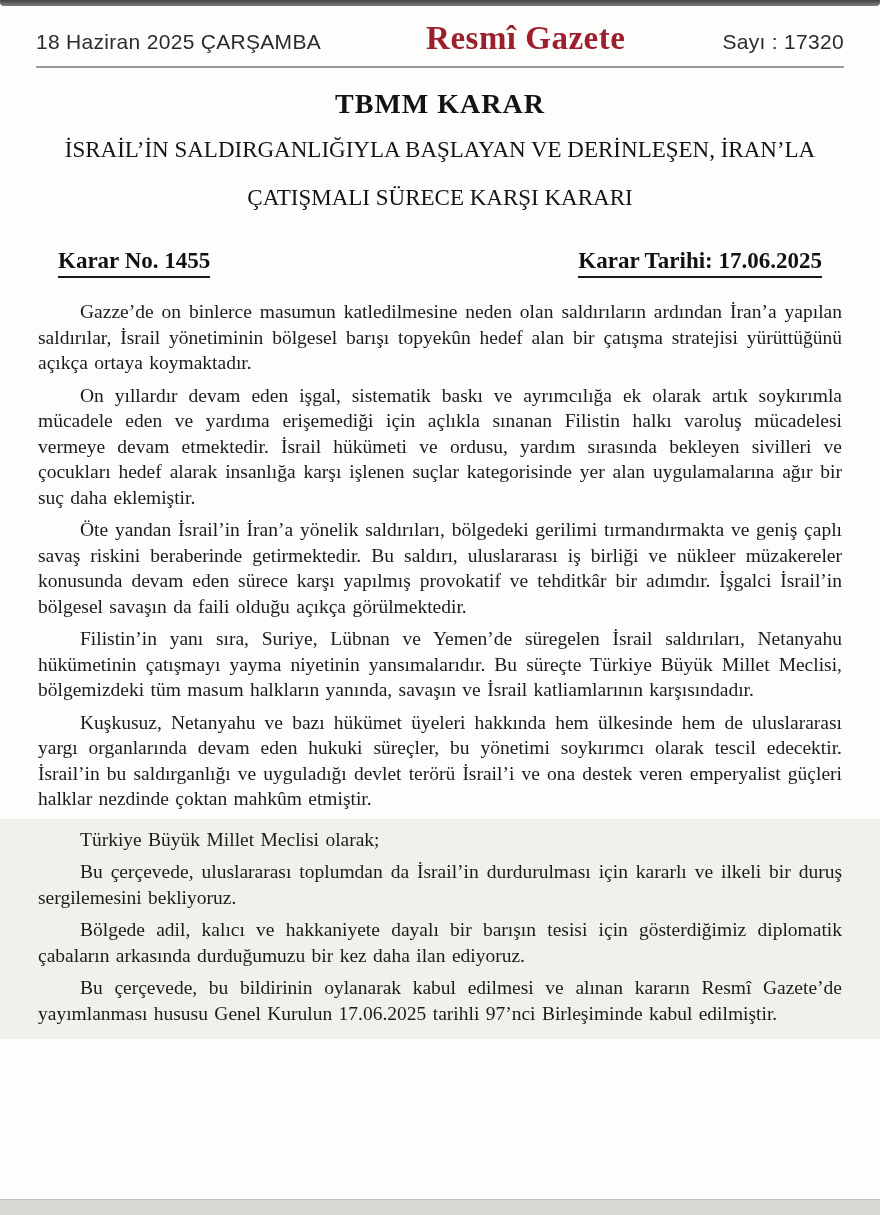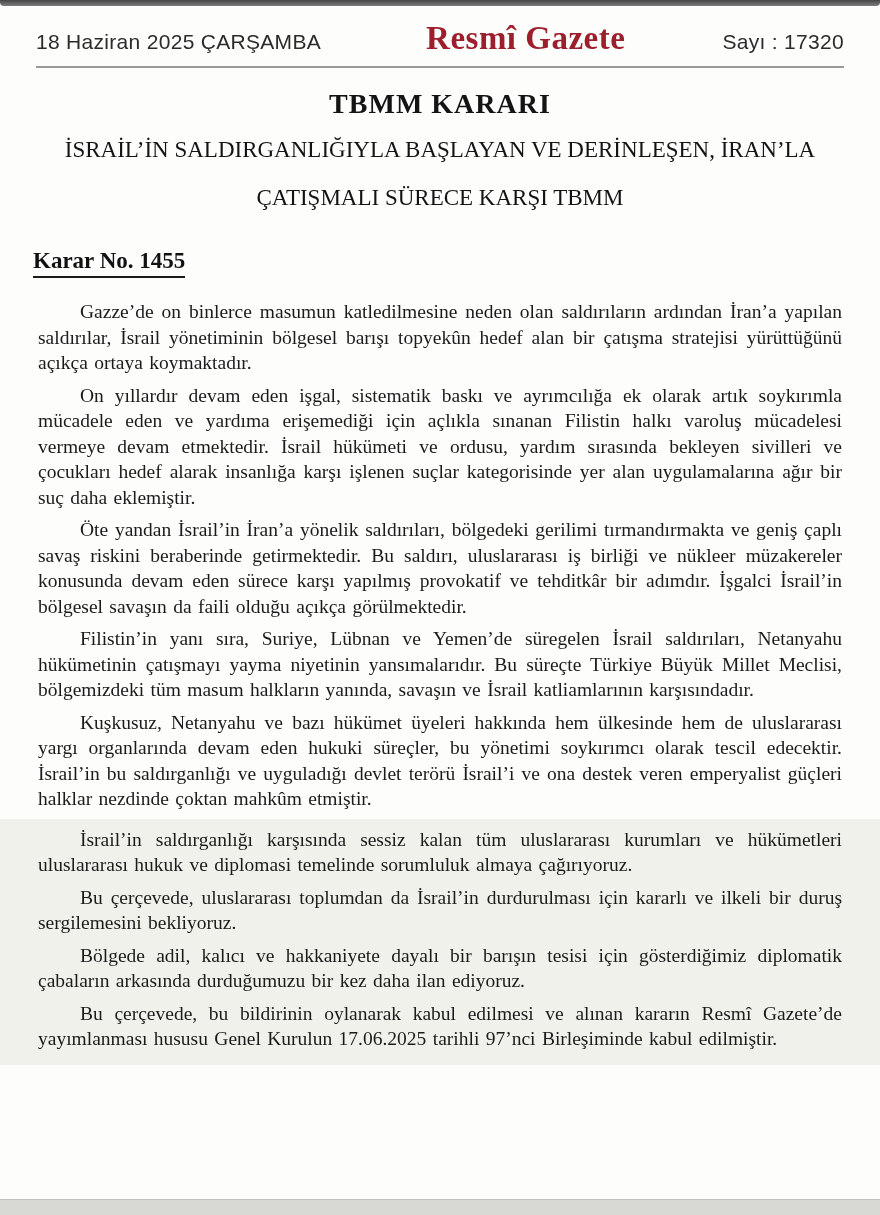--- a/index.html
+++ b/index.html
@@ -62,21 +62,21 @@
     text-align: center;
     font-weight: normal;
     font-size: 23px;
     line-height: 36px;
     margin-top: 12px;
     color: #141414;
   }
   .karar-row {
     display: flex;
     justify-content: space-between;
-    padding: 0 33px;
+    padding: 0 58px;
     margin-top: 32px;
   }
   .karar-label {
     font-weight: bold;
     font-size: 23px;
     color: #111;
     border-bottom: 2.5px solid #1a1a1a;
     padding-bottom: 2px;
   }
   .doc-body { margin-top: 21px; }
@@ -102,37 +102,38 @@
 <div class="scan-edge-top"></div>
 
 <header class="page-header">
   <span class="header-date">18 Haziran 2025 ÇARŞAMBA</span>
   <span class="gazette-title">Resmî Gazete</span>
   <span class="header-issue">Sayı : 17320</span>
 </header>
 
 <hr class="header-rule">
 
-<div class="decision-heading">TBMM KARARI</div>
+<div class="decision-heading">TBMM KARAR</div>
 <div class="decision-subtitle">İSRAİL’İN SALDIRGANLIĞIYLA BAŞLAYAN VE DERİNLEŞEN, İRAN’LA</div>
-<div class="decision-subtitle">ÇATIŞMALI SÜRECE KARŞI TBMM</div>
+<div class="decision-subtitle">ÇATIŞMALI SÜRECE KARŞI KARARI</div>
 
 <div class="karar-row">
   <span class="karar-label">Karar No. 1455</span>
+  <span class="karar-label">Karar Tarihi: 17.06.2025</span>
 </div>
 
 <div class="doc-body">
   <section class="intro-section">
     <p class="para">Gazze’de on binlerce masumun katledilmesine neden olan saldırıların ardından İran’a yapılan saldırılar, İsrail yönetiminin bölgesel barışı topyekûn hedef alan bir çatışma stratejisi yürüttüğünü açıkça ortaya koymaktadır.</p>
     <p class="para">On yıllardır devam eden işgal, sistematik baskı ve ayrımcılığa ek olarak artık soykırımla mücadele eden ve yardıma erişemediği için açlıkla sınanan Filistin halkı varoluş mücadelesi vermeye devam etmektedir. İsrail hükümeti ve ordusu, yardım sırasında bekleyen sivilleri ve çocukları hedef alarak insanlığa karşı işlenen suçlar kategorisinde yer alan uygulamalarına ağır bir suç daha eklemiştir.</p>
     <p class="para">Öte yandan İsrail’in İran’a yönelik saldırıları, bölgedeki gerilimi tırmandırmakta ve geniş çaplı savaş riskini beraberinde getirmektedir. Bu saldırı, uluslararası iş birliği ve nükleer müzakereler konusunda devam eden sürece karşı yapılmış provokatif ve tehditkâr bir adımdır. İşgalci İsrail’in bölgesel savaşın da faili olduğu açıkça görülmektedir.</p>
     <p class="para">Filistin’in yanı sıra, Suriye, Lübnan ve Yemen’de süregelen İsrail saldırıları, Netanyahu hükümetinin çatışmayı yayma niyetinin yansımalarıdır. Bu süreçte Türkiye Büyük Millet Meclisi, bölgemizdeki tüm masum halkların yanında, savaşın ve İsrail katliamlarının karşısındadır.</p>
     <p class="para">Kuşkusuz, Netanyahu ve bazı hükümet üyeleri hakkında hem ülkesinde hem de uluslararası yargı organlarında devam eden hukuki süreçler, bu yönetimi soykırımcı olarak tescil edecektir. İsrail’in bu saldırganlığı ve uyguladığı devlet terörü İsrail’i ve ona destek veren emperyalist güçleri halklar nezdinde çoktan mahkûm etmiştir.</p>
   </section>
   <section class="resolution-section">
-    <p class="para">İsrail’in saldırganlığı karşısında sessiz kalan tüm uluslararası kurumları ve hükümetleri uluslararası hukuk ve diplomasi temelinde sorumluluk almaya çağırıyoruz.</p>
+    <p class="para">Türkiye Büyük Millet Meclisi olarak;</p>
     <p class="para">Bu çerçevede, uluslararası toplumdan da İsrail’in durdurulması için kararlı ve ilkeli bir duruş sergilemesini bekliyoruz.</p>
     <p class="para">Bölgede adil, kalıcı ve hakkaniyete dayalı bir barışın tesisi için gösterdiğimiz diplomatik çabaların arkasında durduğumuzu bir kez daha ilan ediyoruz.</p>
     <p class="para">Bu çerçevede, bu bildirinin oylanarak kabul edilmesi ve alınan kararın Resmî Gazete’de yayımlanması hususu Genel Kurulun 17.06.2025 tarihli 97’nci Birleşiminde kabul edilmiştir.</p>
   </section>
 </div>
 
 <div class="scan-edge-bottom"></div>
 
 </body></html>

